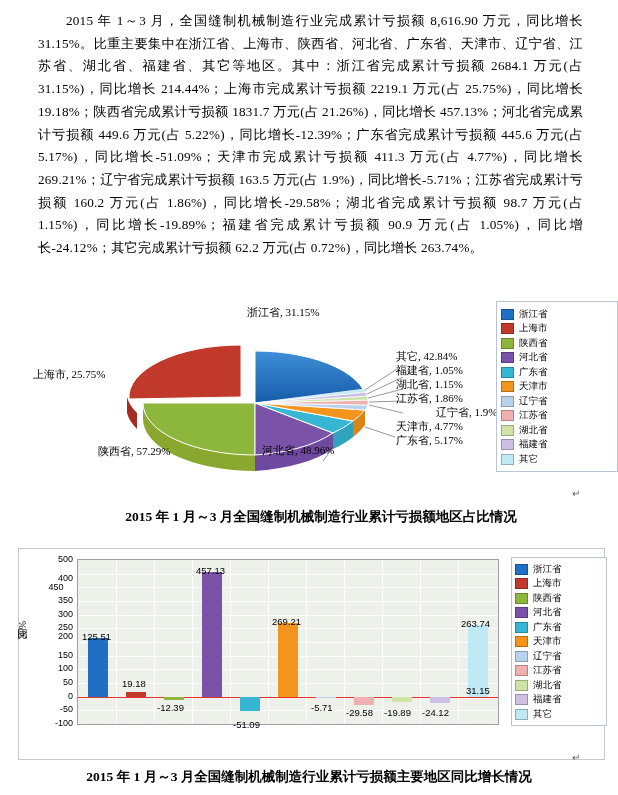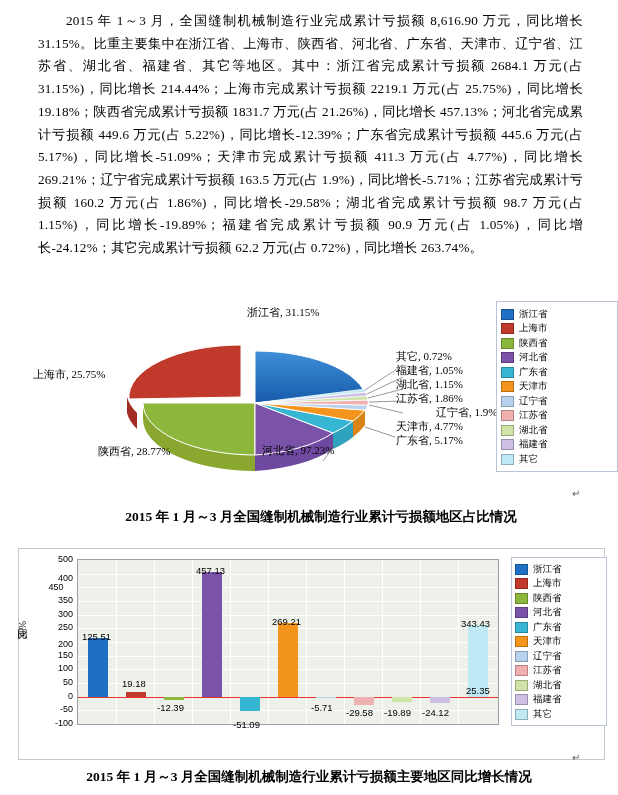--- a/index.html
+++ b/index.html
@@ -127,29 +127,29 @@
     <line x1="304" y1="107" x2="338" y2="106" stroke="#808080" stroke-width="0.8"></line>
     <line x1="303" y1="103" x2="338" y2="94" stroke="#808080" stroke-width="0.8"></line>
     <line x1="302" y1="99" x2="338" y2="82" stroke="#808080" stroke-width="0.8"></line>
     <line x1="300" y1="95" x2="338" y2="70" stroke="#808080" stroke-width="0.8"></line>
     <line x1="300" y1="132" x2="330" y2="142" stroke="#808080" stroke-width="0.8"></line>
     <line x1="270" y1="150" x2="258" y2="166" stroke="#808080" stroke-width="0.8"></line>
   </svg>
 
   <div class="lbl cn-lbl" style="left:237px;top:10px;">浙江省, 31.15%</div>
   <div class="lbl cn-lbl" style="left:23px;top:72px;">上海市, 25.75%</div>
-  <div class="lbl cn-lbl" style="left:88px;top:149px;">陕西省, 28.77%</div>
-  <div class="lbl cn-lbl" style="left:252px;top:148px;">河北省, 97.23%</div>
+  <div class="lbl cn-lbl" style="left:88px;top:149px;">陕西省, 57.29%</div>
+  <div class="lbl cn-lbl" style="left:252px;top:148px;">河北省, 48.96%</div>
   <div class="lbl cn-lbl" style="left:386px;top:138px;">广东省, 5.17%</div>
   <div class="lbl cn-lbl" style="left:386px;top:124px;">天津市, 4.77%</div>
   <div class="lbl cn-lbl" style="left:386px;top:110px;margin-left:40px;">辽宁省, 1.9%</div>
   <div class="lbl cn-lbl" style="left:386px;top:96px;">江苏省, 1.86%</div>
   <div class="lbl cn-lbl" style="left:386px;top:82px;">湖北省, 1.15%</div>
   <div class="lbl cn-lbl" style="left:386px;top:68px;">福建省, 1.05%</div>
-  <div class="lbl cn-lbl" style="left:386px;top:54px;">其它, 0.72%</div>
+  <div class="lbl cn-lbl" style="left:386px;top:54px;">其它, 42.84%</div>
 
   <div class="pie-legend">
     <div class="lrow">
         <span class="sw" style="background:#1f6fc4"></span>
         <span>浙江省</span>
       </div>
     <div class="lrow">
         <span class="sw" style="background:#c0392b"></span>
         <span>上海市</span>
       </div>
@@ -199,21 +199,21 @@
 <div id="bar-chart">
 
   <div class="ylabel">同比%</div>
 
   <div class="ytick" style="top:5px;">500</div>
   <div class="ytick" style="top:33px;text-align:center;">450</div>
   <div class="ytick" style="top:24px;">400</div>
   <div class="ytick" style="top:45.9px;">350</div>
   <div class="ytick" style="top:59.6px;">300</div>
   <div class="ytick" style="top:73.2px;">250</div>
-  <div class="ytick" style="top:90px;">200</div>
+  <div class="ytick" style="top:82px;">200</div>
   <div class="ytick" style="top:100.5px;">150</div>
   <div class="ytick" style="top:114.2px;">100</div>
   <div class="ytick" style="top:127.8px;">50</div>
   <div class="ytick" style="top:141.5px;">0</div>
   <div class="ytick" style="top:155.1px;">-50</div>
   <div class="ytick" style="top:168.8px;">-100</div>
 
   <div class="plot">
 
     <div class="gl" style="top:13.7px;"></div>
@@ -264,23 +264,23 @@
     <div class="bar" style="left:276px;width:20px;height:8.1px;bottom:19.2px;background:#f0b0b0;"></div>
     <div class="bval" style="left:268px;top:147px;">-29.58</div>
 
     <div class="bar" style="left:314px;width:20px;height:5.4px;bottom:21.9px;background:#cfe3a7;"></div>
     <div class="bval" style="left:306px;top:147px;">-19.89</div>
 
     <div class="bar" style="left:352px;width:20px;height:6.6px;bottom:20.7px;background:#cdc0e4;"></div>
     <div class="bval" style="left:344px;top:147px;">-24.12</div>
 
     <div class="bar" style="left:390px;width:20px;height:72.1px;bottom:27.3px;background:#bfe9f4;"></div>
-    <div class="bval" style="left:383px;top:58px;">343.43</div>
-
-    <div class="bval" style="left:388px;top:125px;">25.35</div>
+    <div class="bval" style="left:383px;top:58px;">263.74</div>
+
+    <div class="bval" style="left:388px;top:125px;">31.15</div>
   </div>
 
   <div class="bar-legend">
     <div class="lrow">
         <span class="sw" style="background:#1f6fc4"></span>
         <span>浙江省</span>
       </div>
     <div class="lrow">
         <span class="sw" style="background:#c0392b"></span>
         <span>上海市</span>

